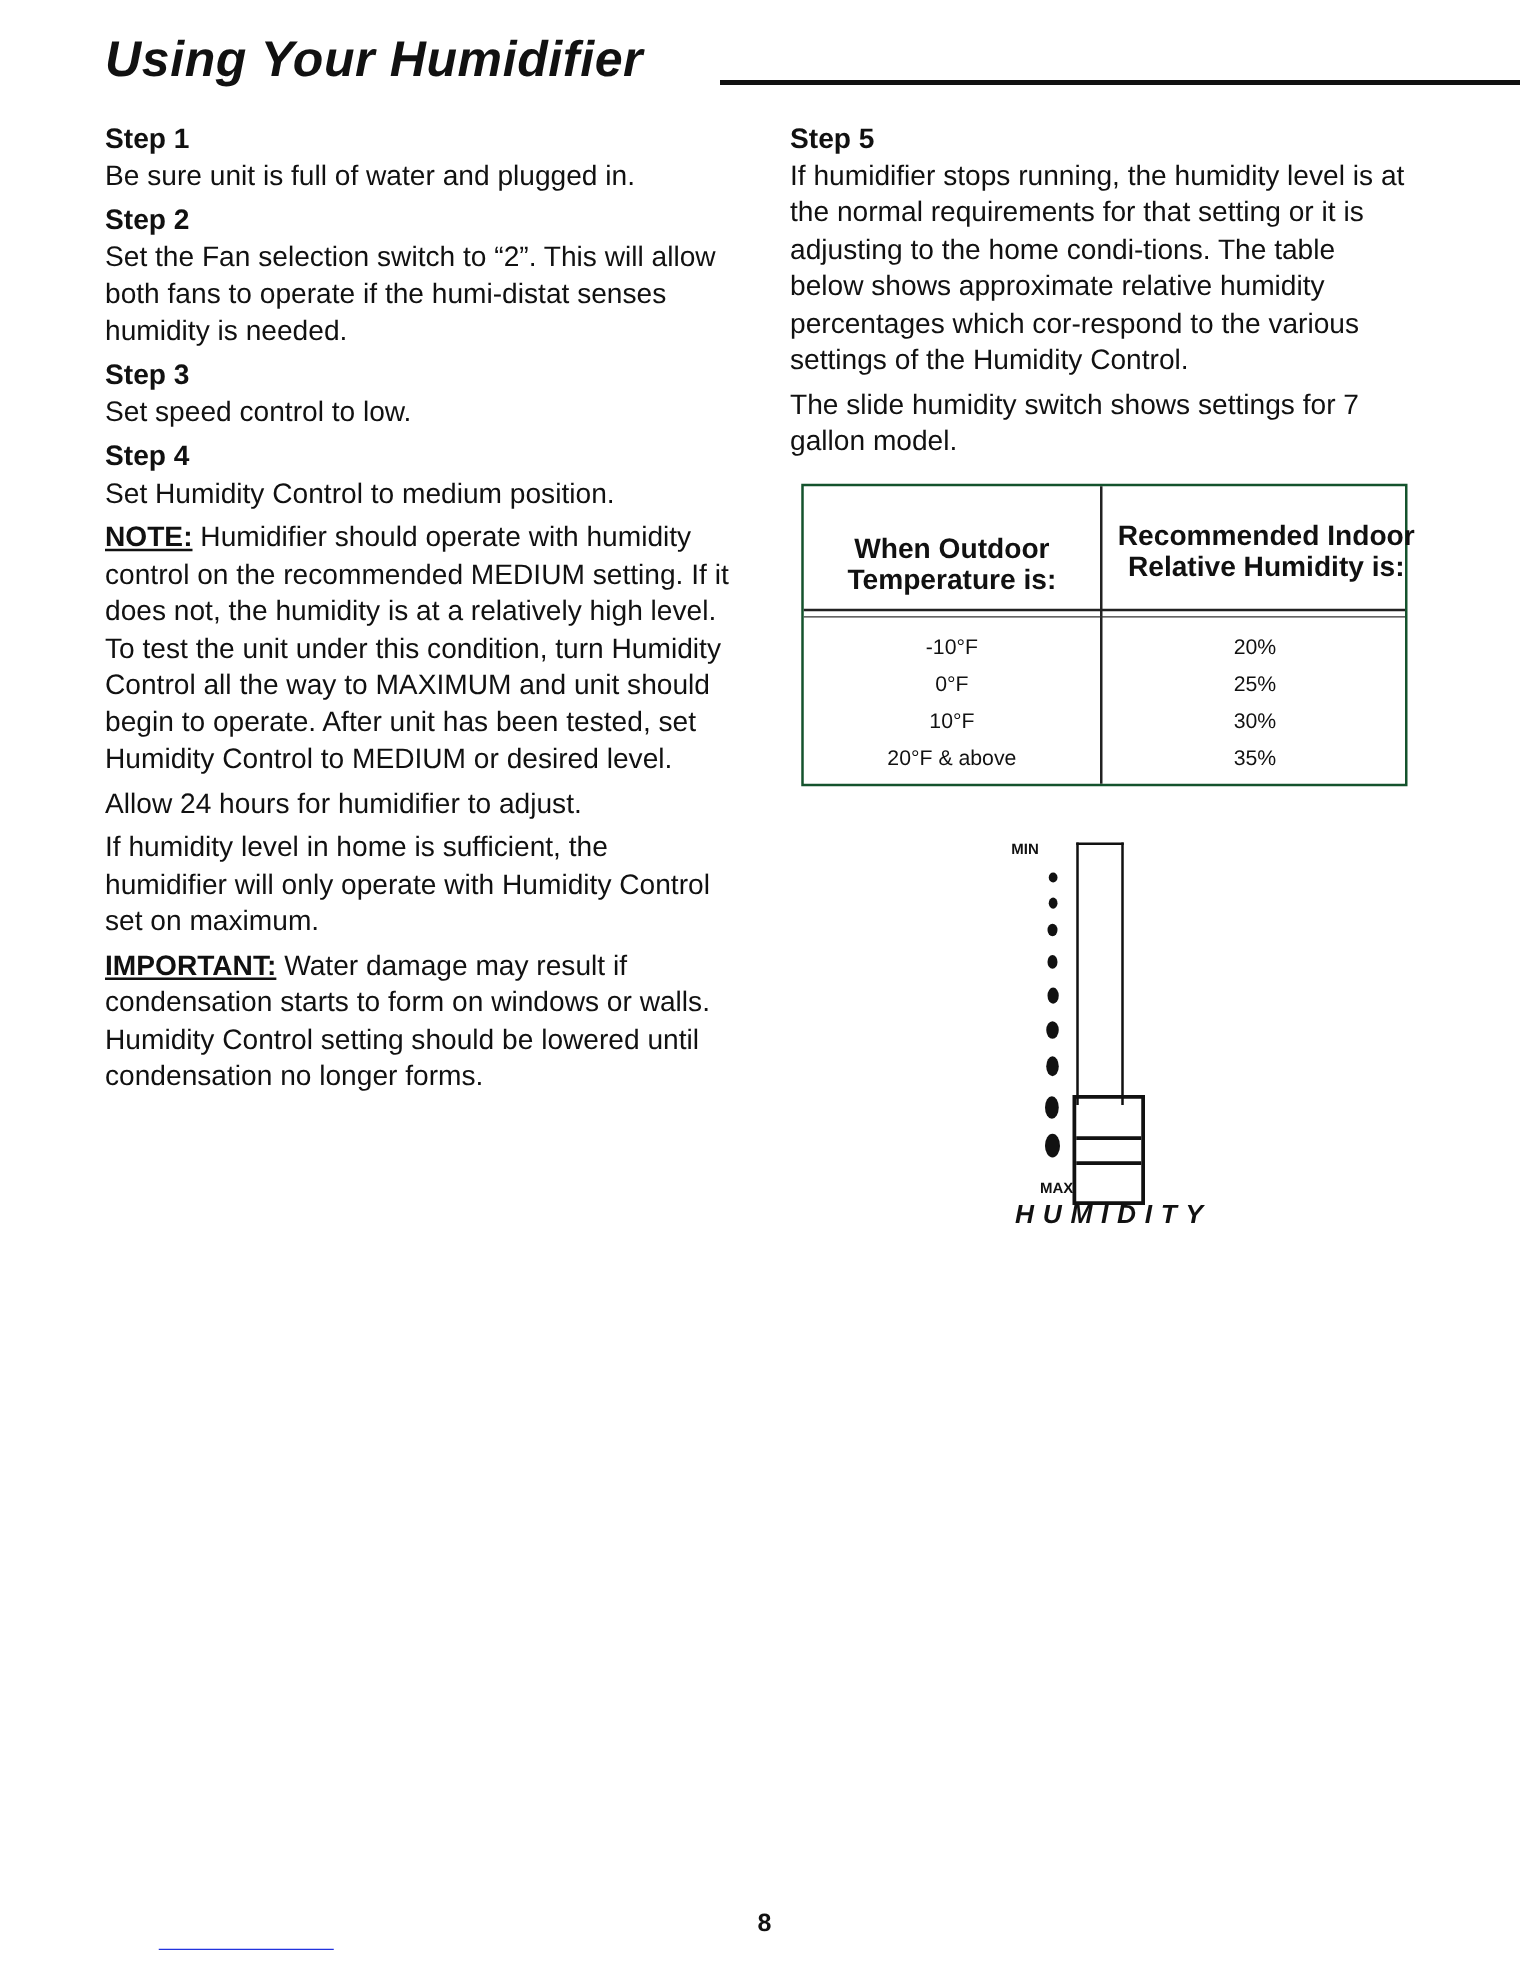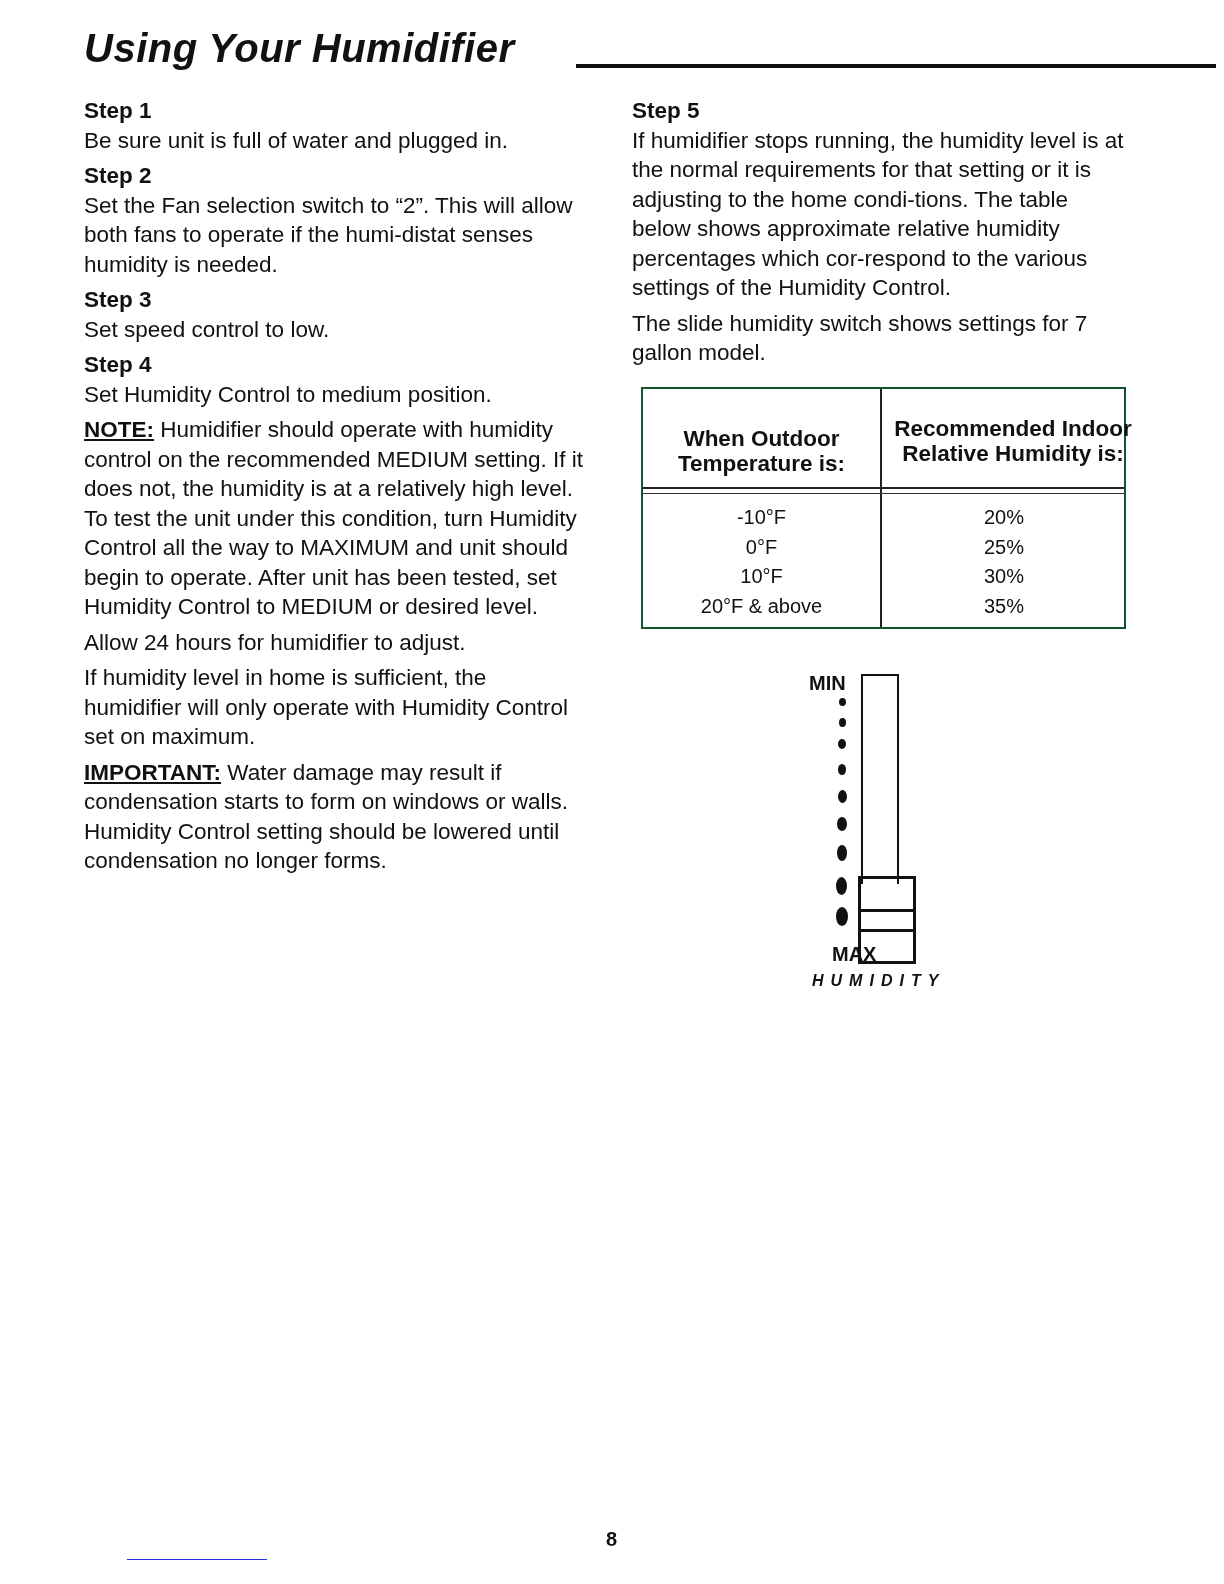--- a/index.html
+++ b/index.html
@@ -17,35 +17,35 @@
   .lbl { font-weight:bold;text-decoration:underline; }
   .tbl { position:absolute; left:641px; top:387px; width:485px; height:242px;
          border:2px solid #14532d; box-sizing:border-box; }
   .tbl .vline { position:absolute; left:237px; top:0; bottom:0; width:2px; background:#222; }
   .tbl .hline1 { position:absolute; left:0; right:0; top:98px; height:2px; background:#222; }
   .tbl .hline2 { position:absolute; left:0; right:0; top:104px; height:1px; background:#333; }
   .th { position:absolute; top:8px; height:88px; font-weight:bold; font-size:22.5px; line-height:25px;
         text-align:center; display:flex; flex-direction:column; justify-content:center; }
   .th1 { left:0; width:237px; top:18px; }
   .th2 { left:248px; width:244px; }
-  .tcol { position:absolute; top:114px; font-size:20px; line-height:29.5px; text-align:center; }
+  .tcol { position:absolute; top:114px; font-size:17px; line-height:29.5px; text-align:center; }
   .tcol1 { left:0; width:237px; }
   .tcol2 { left:239px; width:244px; }
   .slider { position:absolute; left:800px; top:668px; width:180px; height:330px; }
-  .s-min, .s-max { position:absolute; font-weight:bold; font-size:20px; }
+  .s-min, .s-max { position:absolute; font-weight:bold; font-size:12px; }
   .s-min { left:9px; top:4px; }
   .s-max { left:6px; top:275px;padding-left:26px; }
   .s-track { position:absolute; left:61px; top:6px; width:38px; height:210px;
              border:2px solid #111; border-bottom:none; box-sizing:border-box; }
   .s-knob { position:absolute; left:58px; top:208px; width:58px; height:88px;
             border:3px solid #111; box-sizing:border-box; }
   .s-knob .k1 { position:absolute; left:0; right:0; top:30px; height:3px; background:#111; }
   .s-knob .k2 { position:absolute; left:0; right:0; top:50px; height:3px; background:#111; }
   .dot { position:absolute; background:#111; border-radius:50%; }
-  .s-caption { position:absolute; left:12px; top:304px; font-size:16px; font-style:italic;
+  .s-caption { position:absolute; left:12px; top:292px; font-size:21px; font-style:italic;
                letter-spacing:7px; font-weight:bold; }
   .page-num { position:absolute; left:606px; top:1528px; font-weight:bold; font-size:20px; }
   .blue-line { position:absolute; left:127px; top:1559px; width:140px; height:1px; background:#2233dd; }
 </style>
 </head>
 <body>
 
 <div class="title-wrap">
   <div class="title">Using Your Humidifier</div>
   <div class="title-rule"></div>

